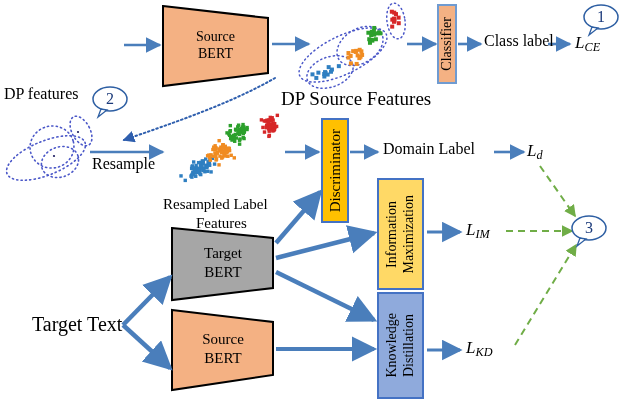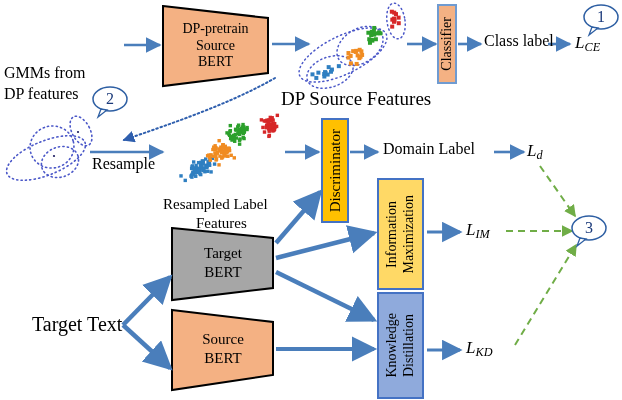--- a/index.html
+++ b/index.html
@@ -381,38 +381,36 @@
         <rect x="271.65" y="128.37" width="3.40" height="3.40" fill="#d62728"></rect>
         <rect x="264.74" y="126.03" width="3.40" height="3.40" fill="#d62728"></rect>
         <rect x="272.01" y="128.76" width="3.40" height="3.40" fill="#d62728"></rect>
         <rect x="262.67" y="119.27" width="3.40" height="3.40" fill="#d62728"></rect>
         <rect x="267.39" y="118.62" width="3.40" height="3.40" fill="#d62728"></rect>
         <rect x="268.59" y="115.70" width="3.40" height="3.40" fill="#d62728"></rect>
       </g>
   </svg>
 
 
-  <div class="lbl" style="left:4px;top:64px;font-size:16px;">GMMs from</div>
   <div class="lbl" style="left:4px;top:85px;font-size:16px;">DP features</div>
 
   <div class="lbl" style="left:281px;top:88px;font-size:19px;">DP Source Features</div>
 
   <div class="lbl" style="left:484px;top:32px;font-size:16px;">Class label</div>
 
   <div class="lbl" style="left:92px;top:155px;font-size:16px;">Resample</div>
 
   <div class="lbl" style="left:163px;top:196px;font-size:15px;">Resampled Label</div>
   <div class="lbl" style="left:196px;top:215px;font-size:15px;">Features</div>
 
   <div class="lbl" style="left:383px;top:140px;font-size:16px;">Domain Label</div>
 
   <div class="lbl" style="left:32px;top:313px;font-size:20px;">Target  Text</div>
 
   <div class="boxtxt" style="left:163px;top:8px;width:105px;height:76px;flex-direction:column;font-size:14px;line-height:1.18;">
-    <span>DP-pretrain</span>
     <span>Source</span>
     <span>BERT</span>
   </div>
 
   <div class="boxtxt" style="left:438px;top:5px;width:18px;height:78px;">
     <span class="vert" style="font-size:14px;">Classifier</span>
   </div>
 
   <div class="boxtxt" style="left:322px;top:119px;width:26px;height:103px;">
     <span class="vert" style="font-size:15px;">Discriminator</span>

